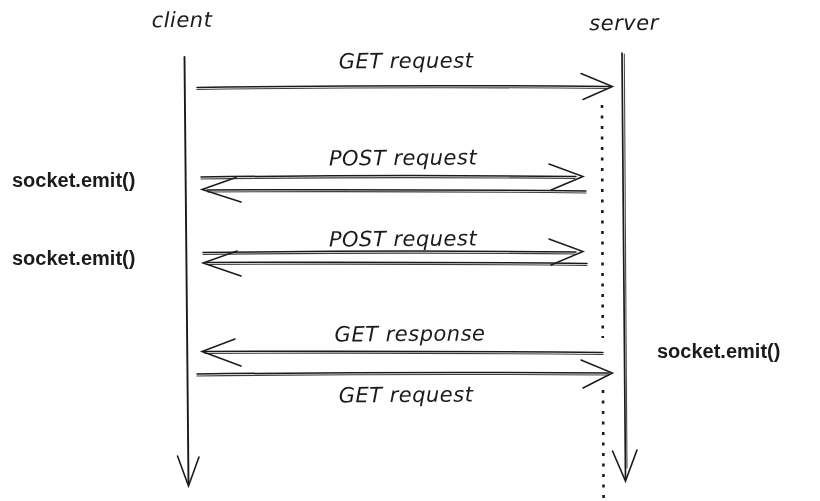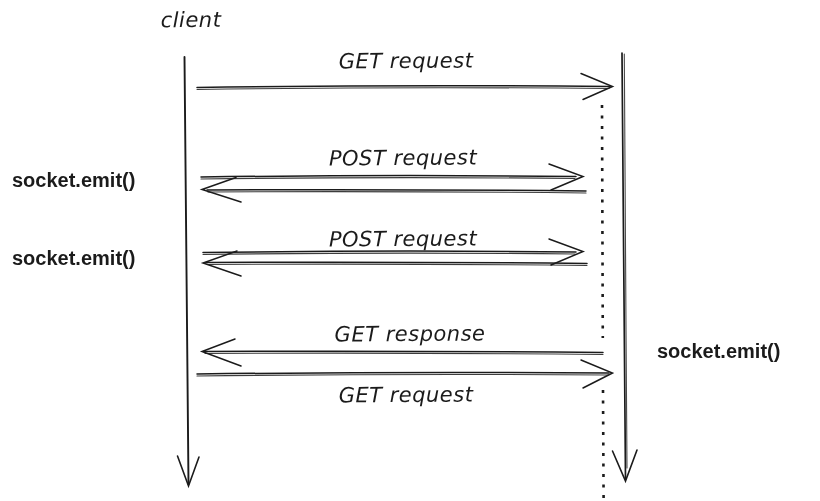--- a/index.html
+++ b/index.html
@@ -96,21 +96,22 @@
 
       <g>
         <path d="M197,374 Q400,371.5 609,373" stroke-width="1.5"></path>
         <path d="M197,376 Q400,373.5 608,375" stroke-width="1.1" opacity="0.85"></path>
         <path d="M581,360 L612.5,373 L583,388" stroke-width="1.5"></path>
       </g>
 
     </g>
   </svg>
 
-  <div class="label hand" style="left:191px; top:8px;">client</div>
+  <div class="label hand" style="left:182px; top:8px;">client</div>
+  <div class="label hand" style="left:624px; top:11px;">server</div>
 
   <div class="label hand" style="left:406px; top:49px;">GET request</div>
   <div class="label hand" style="left:403px; top:146px;">POST request</div>
   <div class="label hand" style="left:403px; top:227px;">POST request</div>
   <div class="label hand" style="left:410px; top:322px;">GET response</div>
   <div class="label hand" style="left:406px; top:383px;">GET request</div>
 
   <div class="label code" style="left:12px; top:169px;">socket.emit()</div>
   <div class="label code" style="left:12px; top:247px;">socket.emit()</div>
   <div class="label code" style="left:657px; top:340px;">socket.emit()</div>

